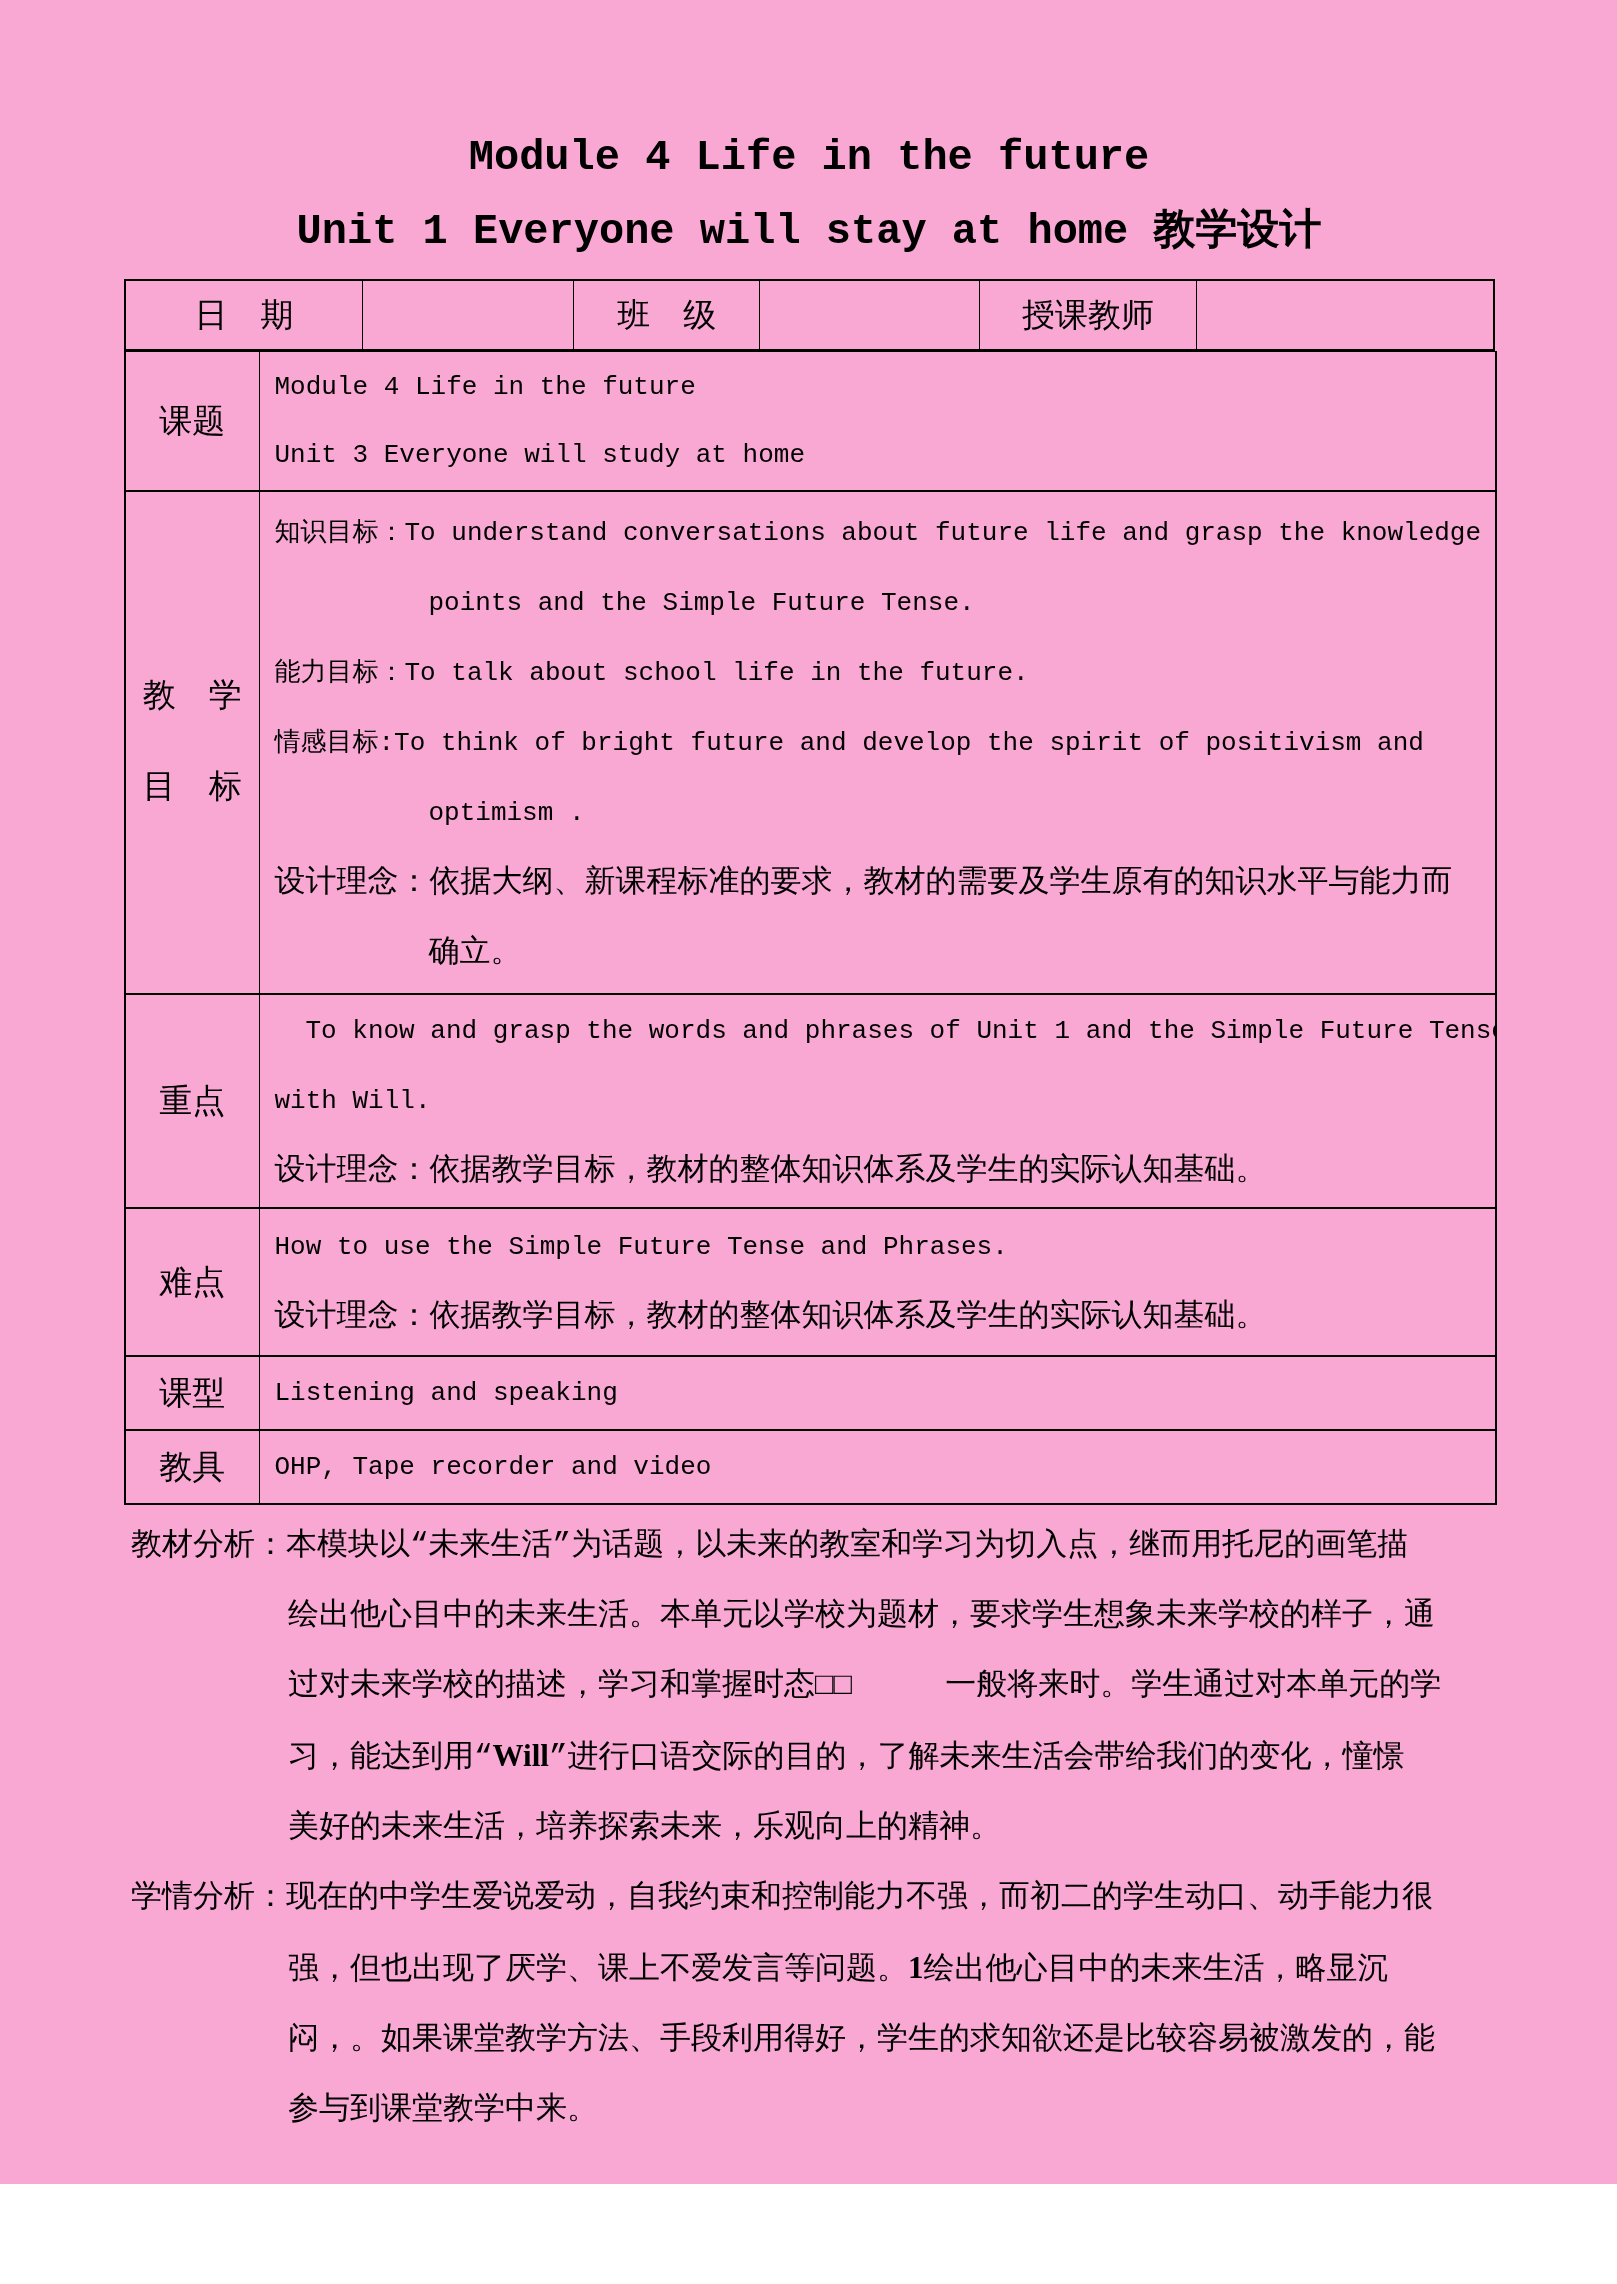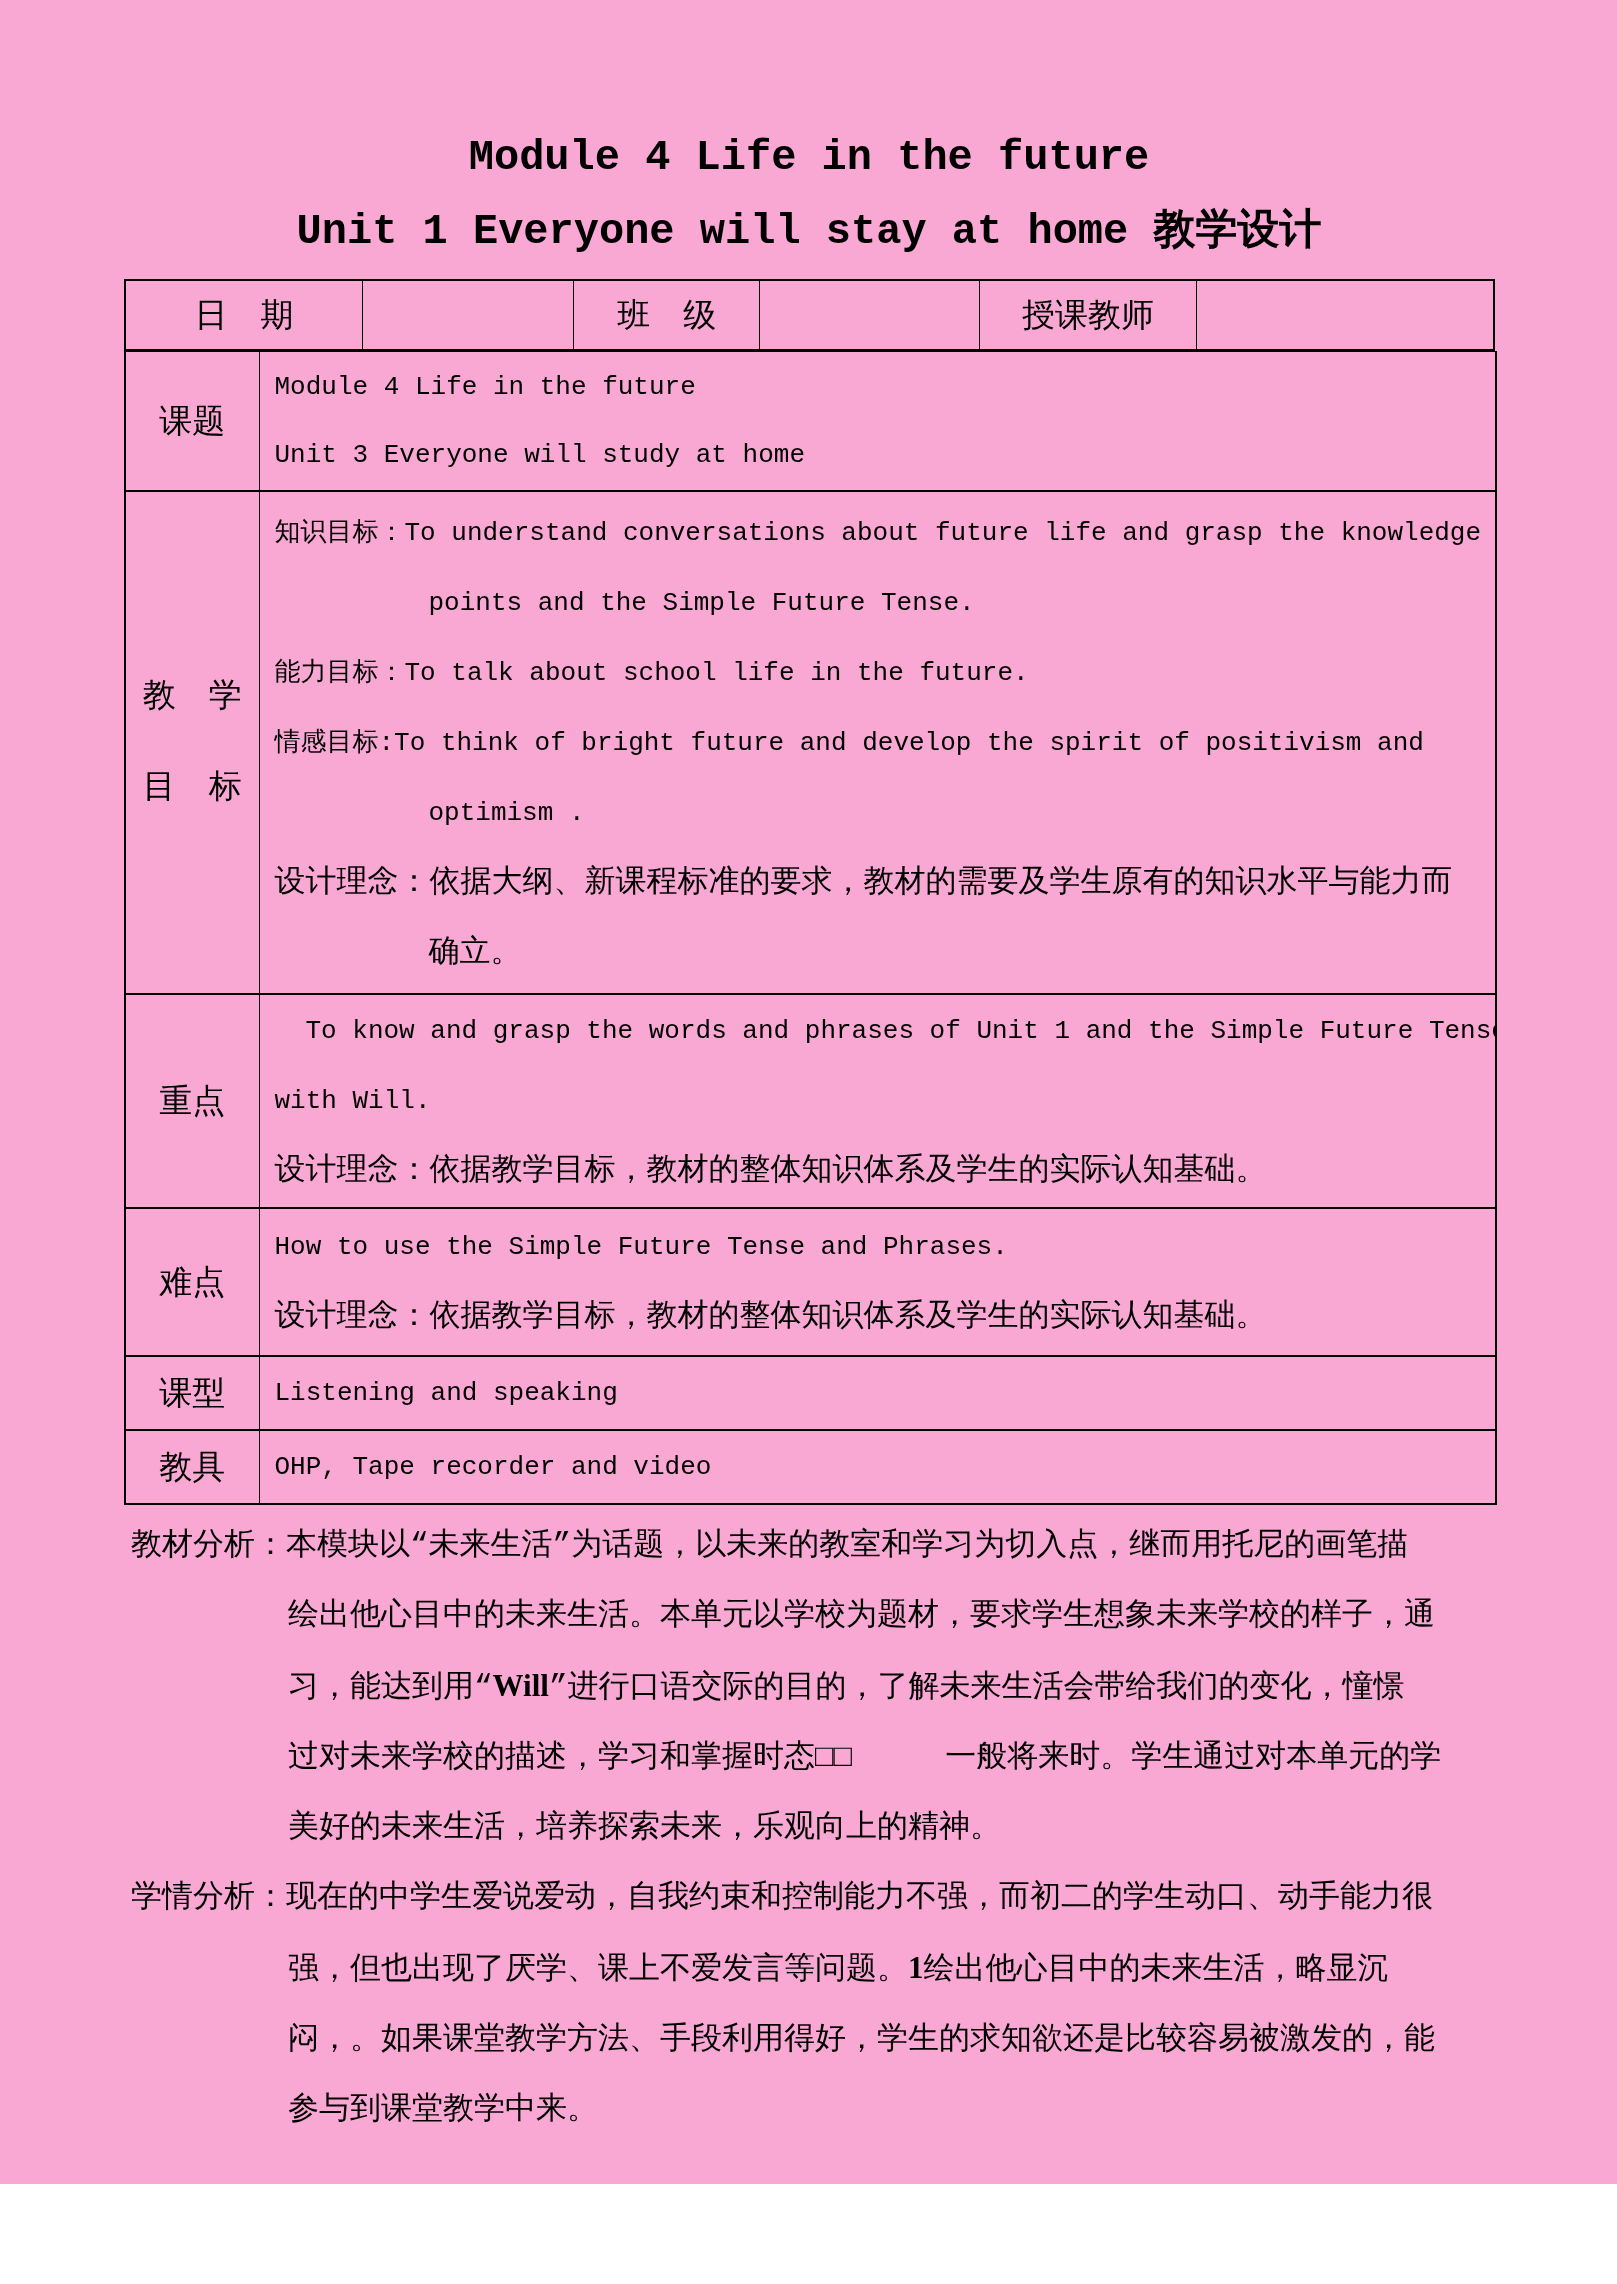--- a/index.html
+++ b/index.html
@@ -144,22 +144,22 @@
         <td class="content">
           <div class="line">OHP, Tape recorder and video</div>
         </td>
       </tr>
     </tbody>
   </table>
 
   <div class="analysis">
     <div class="aline">教材分析：本模块以“未来生活”为话题，以未来的教室和学习为切入点，继而用托尼的画笔描</div>
     <div class="aline cont">绘出他心目中的未来生活。本单元以学校为题材，要求学生想象未来学校的样子，通</div>
+    <div class="aline cont">过对未来学校的描述，学习和掌握时态□□　　　一般将来时。学生通过对本单元的学</div>
     <div class="aline cont"><span>习，能达到用“</span><b class="tb">Will</b><span>”进行口语交际的目的，了解未来生活会带给我们的变化，憧憬</span></div>
-    <div class="aline cont">过对未来学校的描述，学习和掌握时态□□　　　一般将来时。学生通过对本单元的学</div>
     <div class="aline cont">美好的未来生活，培养探索未来，乐观向上的精神。</div>
 
     <div class="aline">学情分析：现在的中学生爱说爱动，自我约束和控制能力不强，而初二的学生动口、动手能力很</div>
     <div class="aline cont"><span>强，但也出现了厌学、课上不爱发言等问题。</span><b class="tb">1</b><span>绘出他心目中的未来生活，略显沉</span></div>
     <div class="aline cont">闷，。如果课堂教学方法、手段利用得好，学生的求知欲还是比较容易被激发的，能</div>
     <div class="aline cont">参与到课堂教学中来。</div>
   </div>
 
 </div>
 

